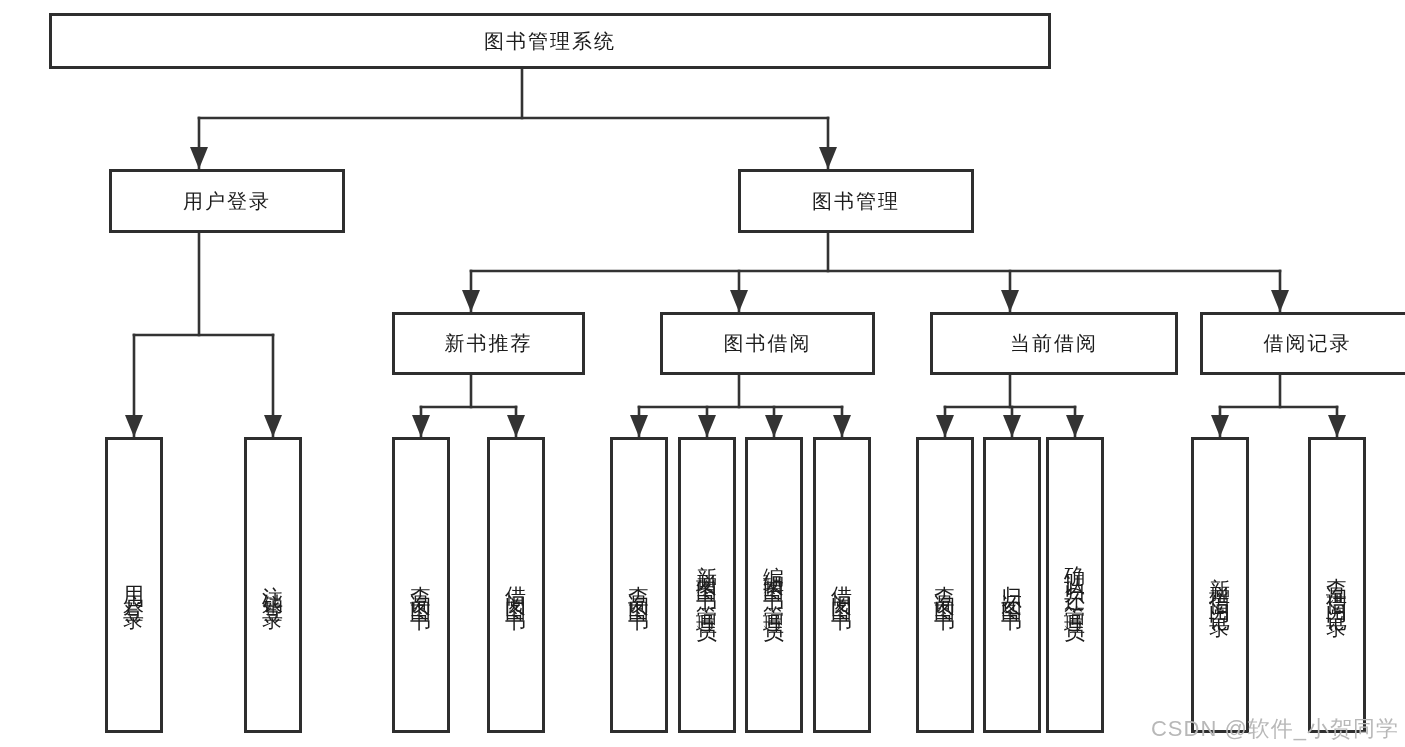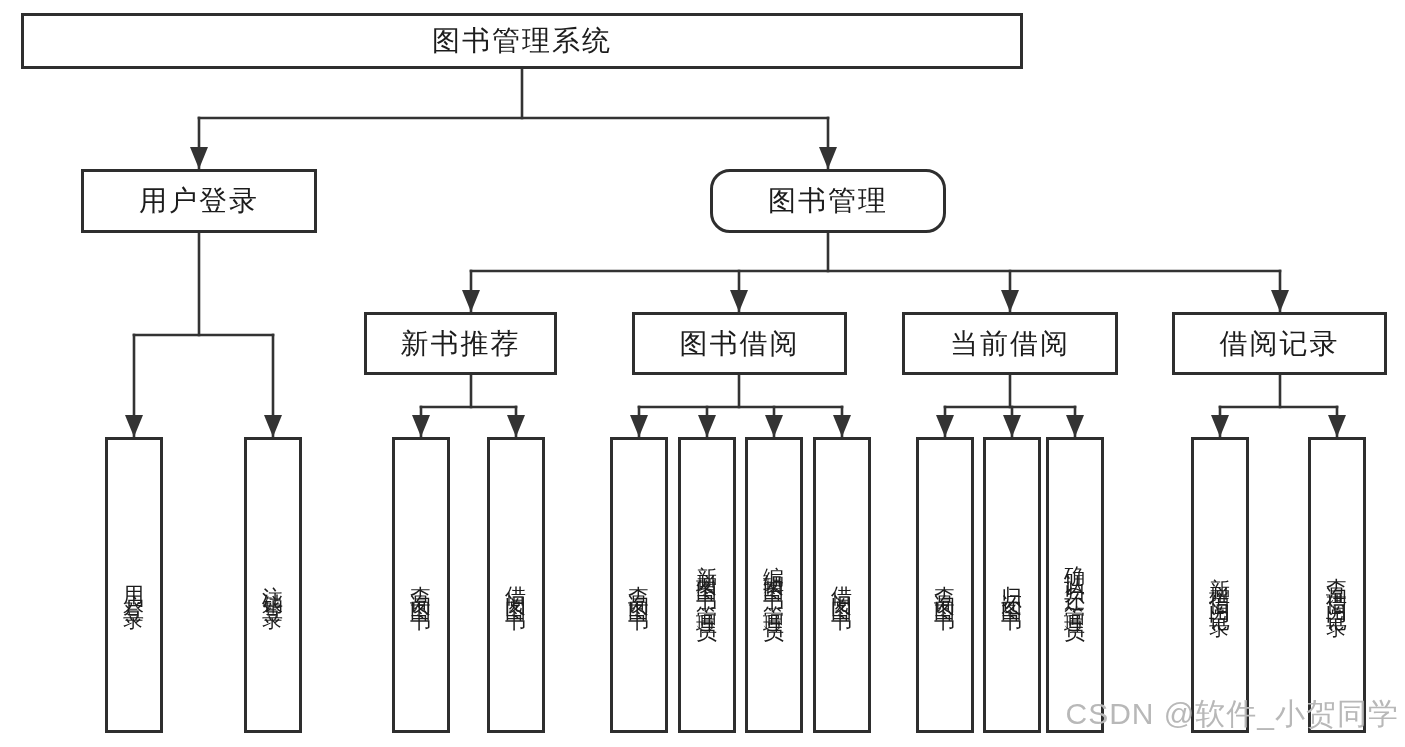--- a/index.html
+++ b/index.html
@@ -36,65 +36,65 @@
 
   .box {
     position: absolute;
     background: var(--background);
     border: 3px solid var(--box-border);
     color: var(--text);
     display: flex;
     align-items: center;
     justify-content: center;
   }
-  .h-box { font-size: 28px; letter-spacing: 2px; white-space: nowrap; }
+  .h-box { font-size: 20px; letter-spacing: 2px; white-space: nowrap; margin-left: 28px; }
 
   .leaf {
     top: 437px;
     width: 58px;
     height: 296px;
   }
   .leaf .label {
     writing-mode: vertical-lr;
     text-orientation: mixed;
     font-size: 21px;
     letter-spacing: 8px;
     line-height: 1;
     white-space: nowrap;
   }
 
   
   .n-root   { left: 21px;   top: 13px;  width: 1002px; height: 56px; }
   .n-login  { left: 81px;   top: 169px; width: 236px;  height: 64px; }
-  .n-mgmt   { left: 710px;  top: 169px; width: 236px;  height: 64px; border-radius: 20px; }
+  .n-mgmt   { left: 710px;  top: 169px; width: 236px;  height: 64px; }
 
   .n-rec    { left: 364px;  top: 312px; width: 193px;  height: 63px; }
   .n-borrow { left: 632px;  top: 312px; width: 215px;  height: 63px; text-align: right; }
-  .n-cur    { left: 902px;  top: 312px; width: 216px;  height: 63px; }
+  .n-cur    { left: 902px;  top: 312px; width: 248px;  height: 63px; }
   .n-hist   { left: 1172px; top: 312px; width: 215px;  height: 63px; }
 
   .l-1  { left: 105px; }
   .l-2  { left: 244px; }
   .l-3  { left: 392px; }
   .l-4  { left: 487px; }
   .l-5  { left: 610px; }
   .l-6  { left: 678px; }
   .l-7  { left: 745px; }
   .l-8  { left: 813px; }
   .l-9  { left: 916px; }
   .l-10 { left: 983px; }
   .l-11 { left: 1046px; }
   .l-12 { left: 1191px; }
   .l-13 { left: 1308px; }
 
   .watermark {
     position: absolute;
     right: 6px;
-    top: 694px;
-    font-size: 30px;
+    top: 714px;
+    font-size: 22px;
     color: var(--watermark);
     letter-spacing: 1px;
     white-space: nowrap;
   }
 </style>
 </head>
 <body>
 
 <div class="canvas">
 

